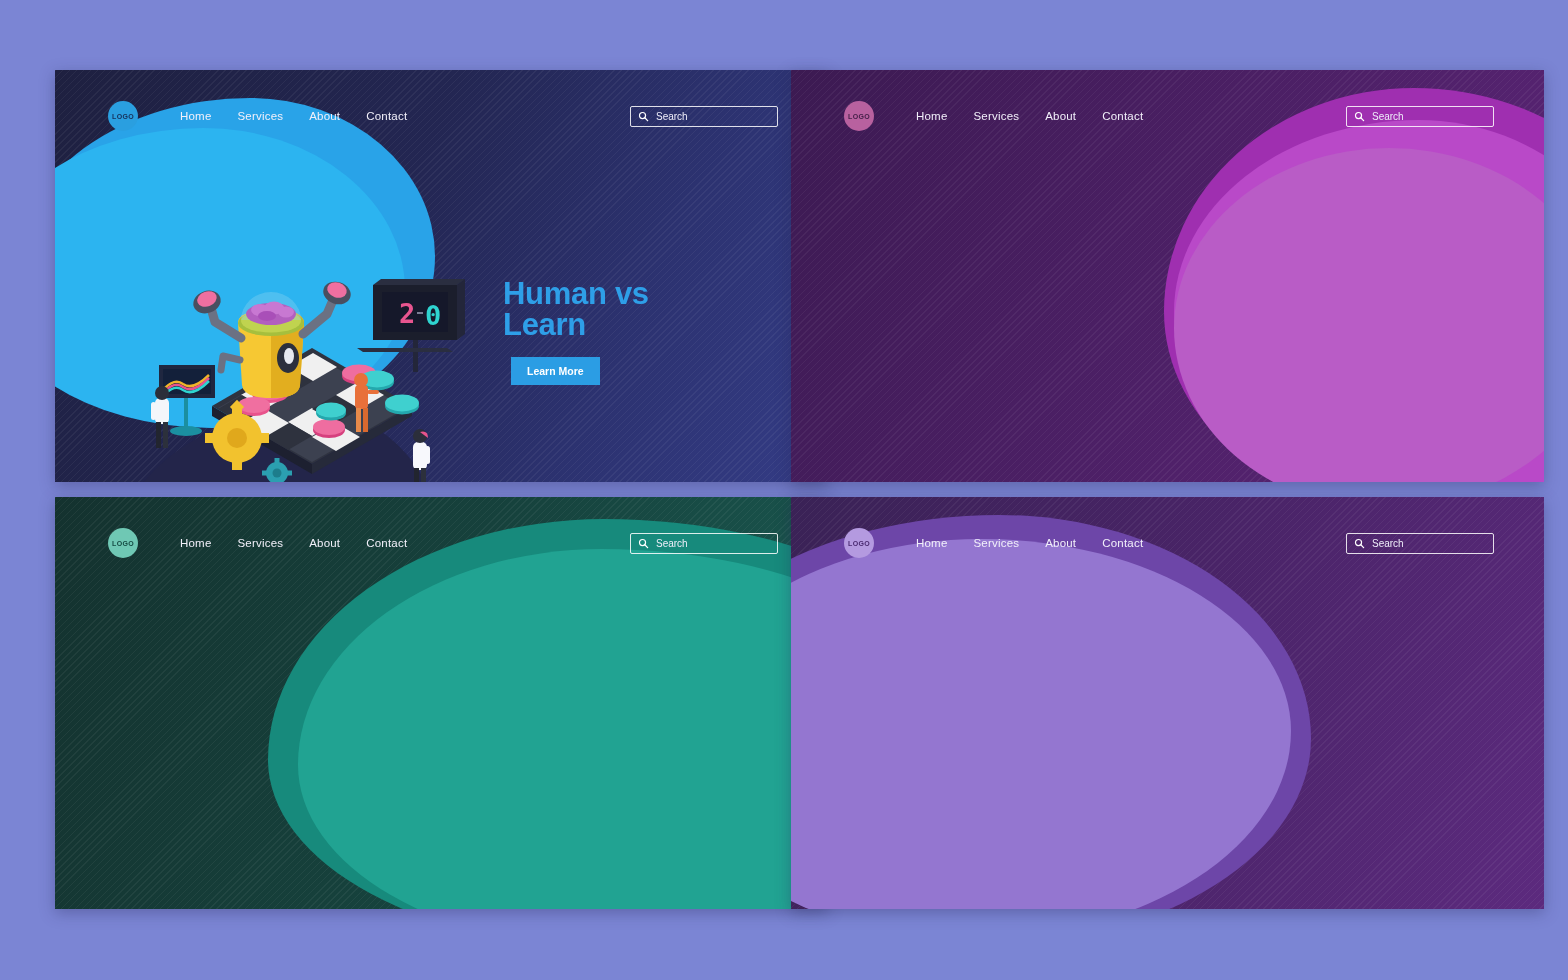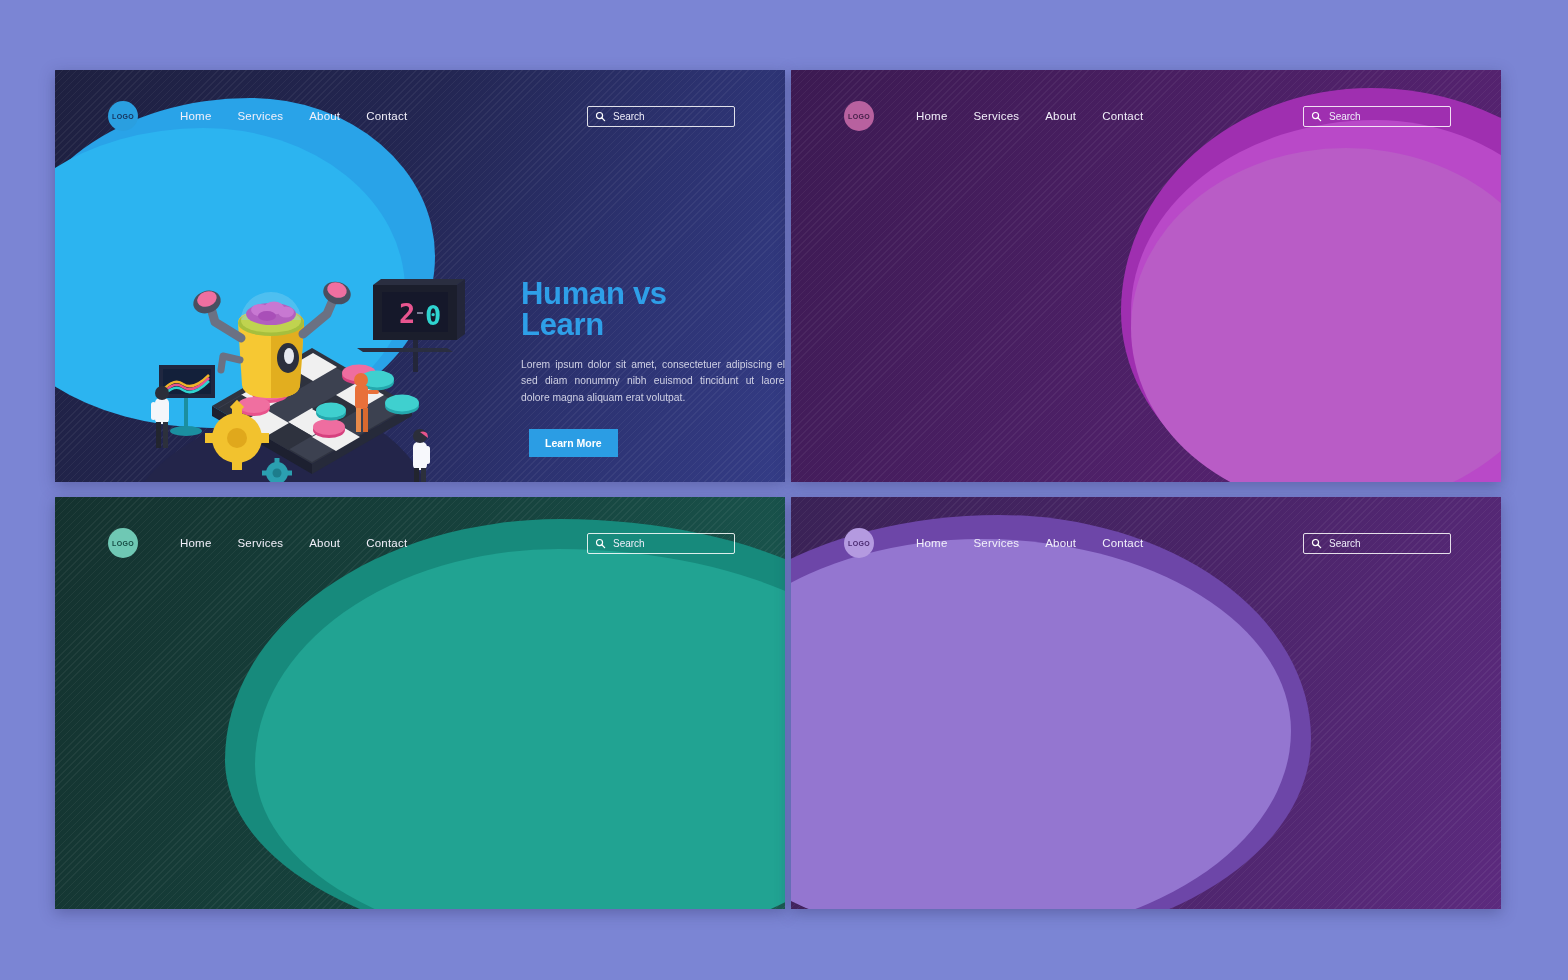--- a/index.html
+++ b/index.html
@@ -9,20 +9,21 @@
     font-family:"Liberation Sans", sans-serif;
     overflow:hidden;
   }
   .board{
     position:relative;width:1568px;height:980px;
   }
   .panel{
     position:absolute;
     overflow:hidden;
     box-shadow:0 4px 14px rgba(40,40,90,.35);
+    padding-left:43px;
   }
   .p1{left:55px;top:70px;width:730px;height:412px;}
   .p2{left:791px;top:70px;width:710px;height:412px;}
   .p3{left:55px;top:497px;width:730px;height:412px;}
   .p4{left:791px;top:497px;width:710px;height:412px;}
 
   
   .bg{position:absolute;inset:0;}
   .bg1{background:linear-gradient(115deg,#1e2040 0%,#232652 42%,#2c3270 72%,#343c86 100%);}
   .bg2{background:linear-gradient(120deg,#3c1a52 0%,#4a1f63 45%,#5c2578 100%);}
@@ -73,21 +74,21 @@
   .menu{display:flex;gap:26px;margin-left:42px;}
   .menu span{color:#f2f0fa;font-size:11.5px;letter-spacing:.2px;cursor:pointer;}
   .searchbox{margin-left:auto;margin-right:50px;width:148px;height:21px;
     border:1px solid rgba(255,255,255,.85);border-radius:2px;display:flex;align-items:center;
     padding:0 7px;gap:7px;box-sizing:border-box;}
   .searchbox span.txt{color:#efeefa;font-size:10px;}
   .mag{width:11px;height:11px;flex:0 0 auto;}
 
   
   .copy{position:absolute;z-index:25;width:290px;}
-  .c1{left:466px;top:208px;}
+  .c1{left:448px;top:208px;}
   .head{font-size:31px;font-weight:bold;line-height:1.01;letter-spacing:-.3px;margin:0 0 16px;}
   .h1{color:#2e9fe8;}
   .para{font-size:10.3px;line-height:1.62;color:#cfd0e4;text-align:justify;margin:0 0 22px;width:272px;}
   .btn{display:inline-block;padding:8px 16px;font-size:10.5px;font-weight:bold;
     color:#fff;border:0;cursor:pointer;}
   .b1{background:#2b9de4;margin-left:8px;}
 
   
   .art{position:absolute;z-index:20;}
   .a1{left:82px;top:160px;width:350px;height:290px;}
@@ -252,21 +253,20 @@
           <rect x="288" y="216" width="5" height="18" rx="2.5" fill="#f7f8fc"></rect>
         </g>
       </svg>
     </div>
 
     <div class="copy c1 p1copy">
       <h1 class="head h1">
         <span>Human vs</span><br>
         <span>Learn</span>
       </h1>
-      <p class="para">Lorem ipsum dolor sit amet, consectetuer adipiscing elit, sed diam nonummy nibh euismod tincidunt ut laoreet dolore magna aliquam erat volutpat.</p>
       <button class="btn b1">Learn More</button>
     </div>
   </div>
 
   <div class="panel p2">
     <div class="bg bg2"></div>
     <div class="texture"></div>
     <div class="blob blob2a"></div>
     <div class="blob blob2b"></div>
     <div class="blob blob2c"></div>

